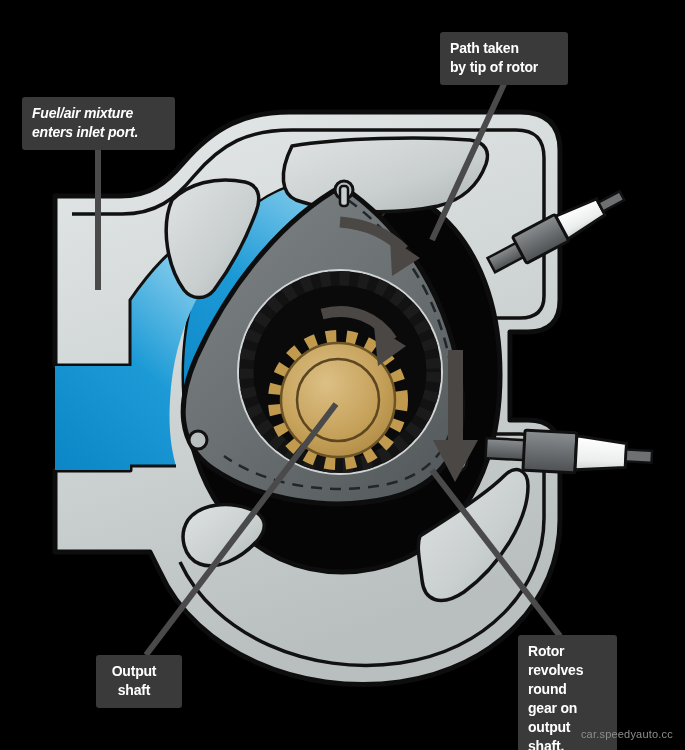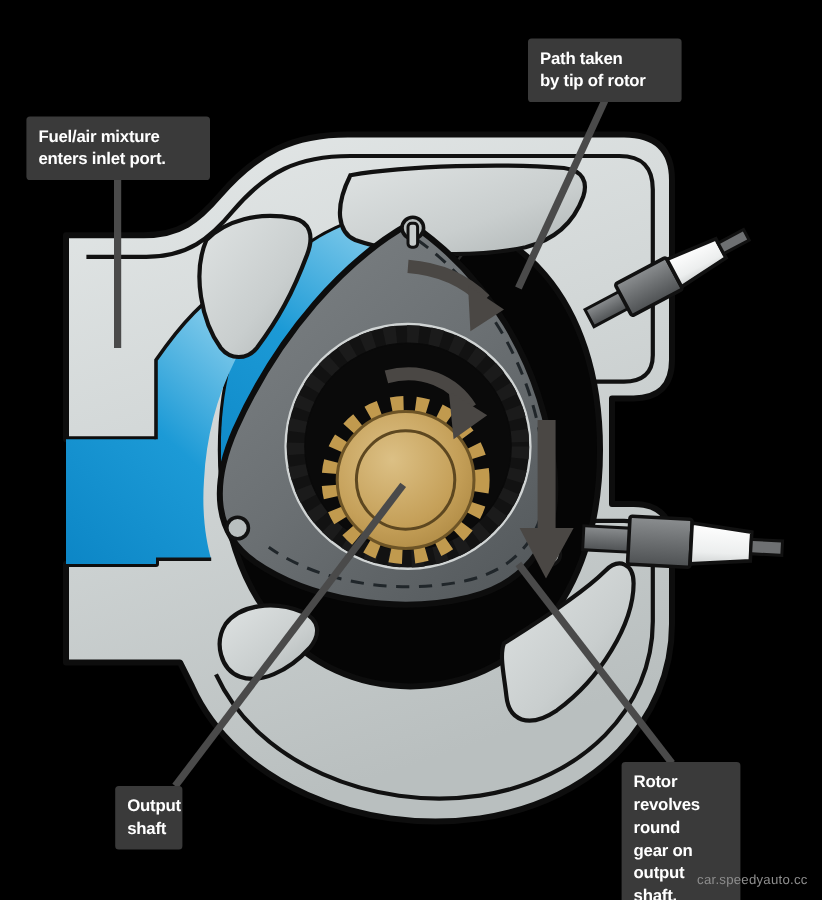--- a/index.html
+++ b/index.html
@@ -15,23 +15,23 @@
     font-family:"Liberation Sans", sans-serif;
     font-weight:bold;
     font-size:14px;
     line-height:19px;
     padding:7px 20px 8px 10px;
     border-radius:3px;
     letter-spacing:-0.2px;
     white-space:pre-line;
     box-sizing:border-box;
   }
-  #callout-fuel{ left:22px;  top:97px;  width:153px; }
+  #callout-fuel{ left:22px;  top:97px;  width:153px;font-style:italic; }
   #callout-path{ left:440px; top:32px;  width:128px; }
-  #callout-output{ left:96px; top:655px; width:56px; text-align:center; }
+  #callout-output{ left:96px; top:655px; width:86px; text-align:center; }
   #callout-rotor{ left:518px; top:635px; width:99px; }
 
   #watermark{
     position:absolute; right:12px; bottom:10px;
     color:#8e8e8e; font-size:11px;
     font-family:"Liberation Sans", sans-serif;
     letter-spacing:0.2px;
     text-align:right;
   }
 </style>

